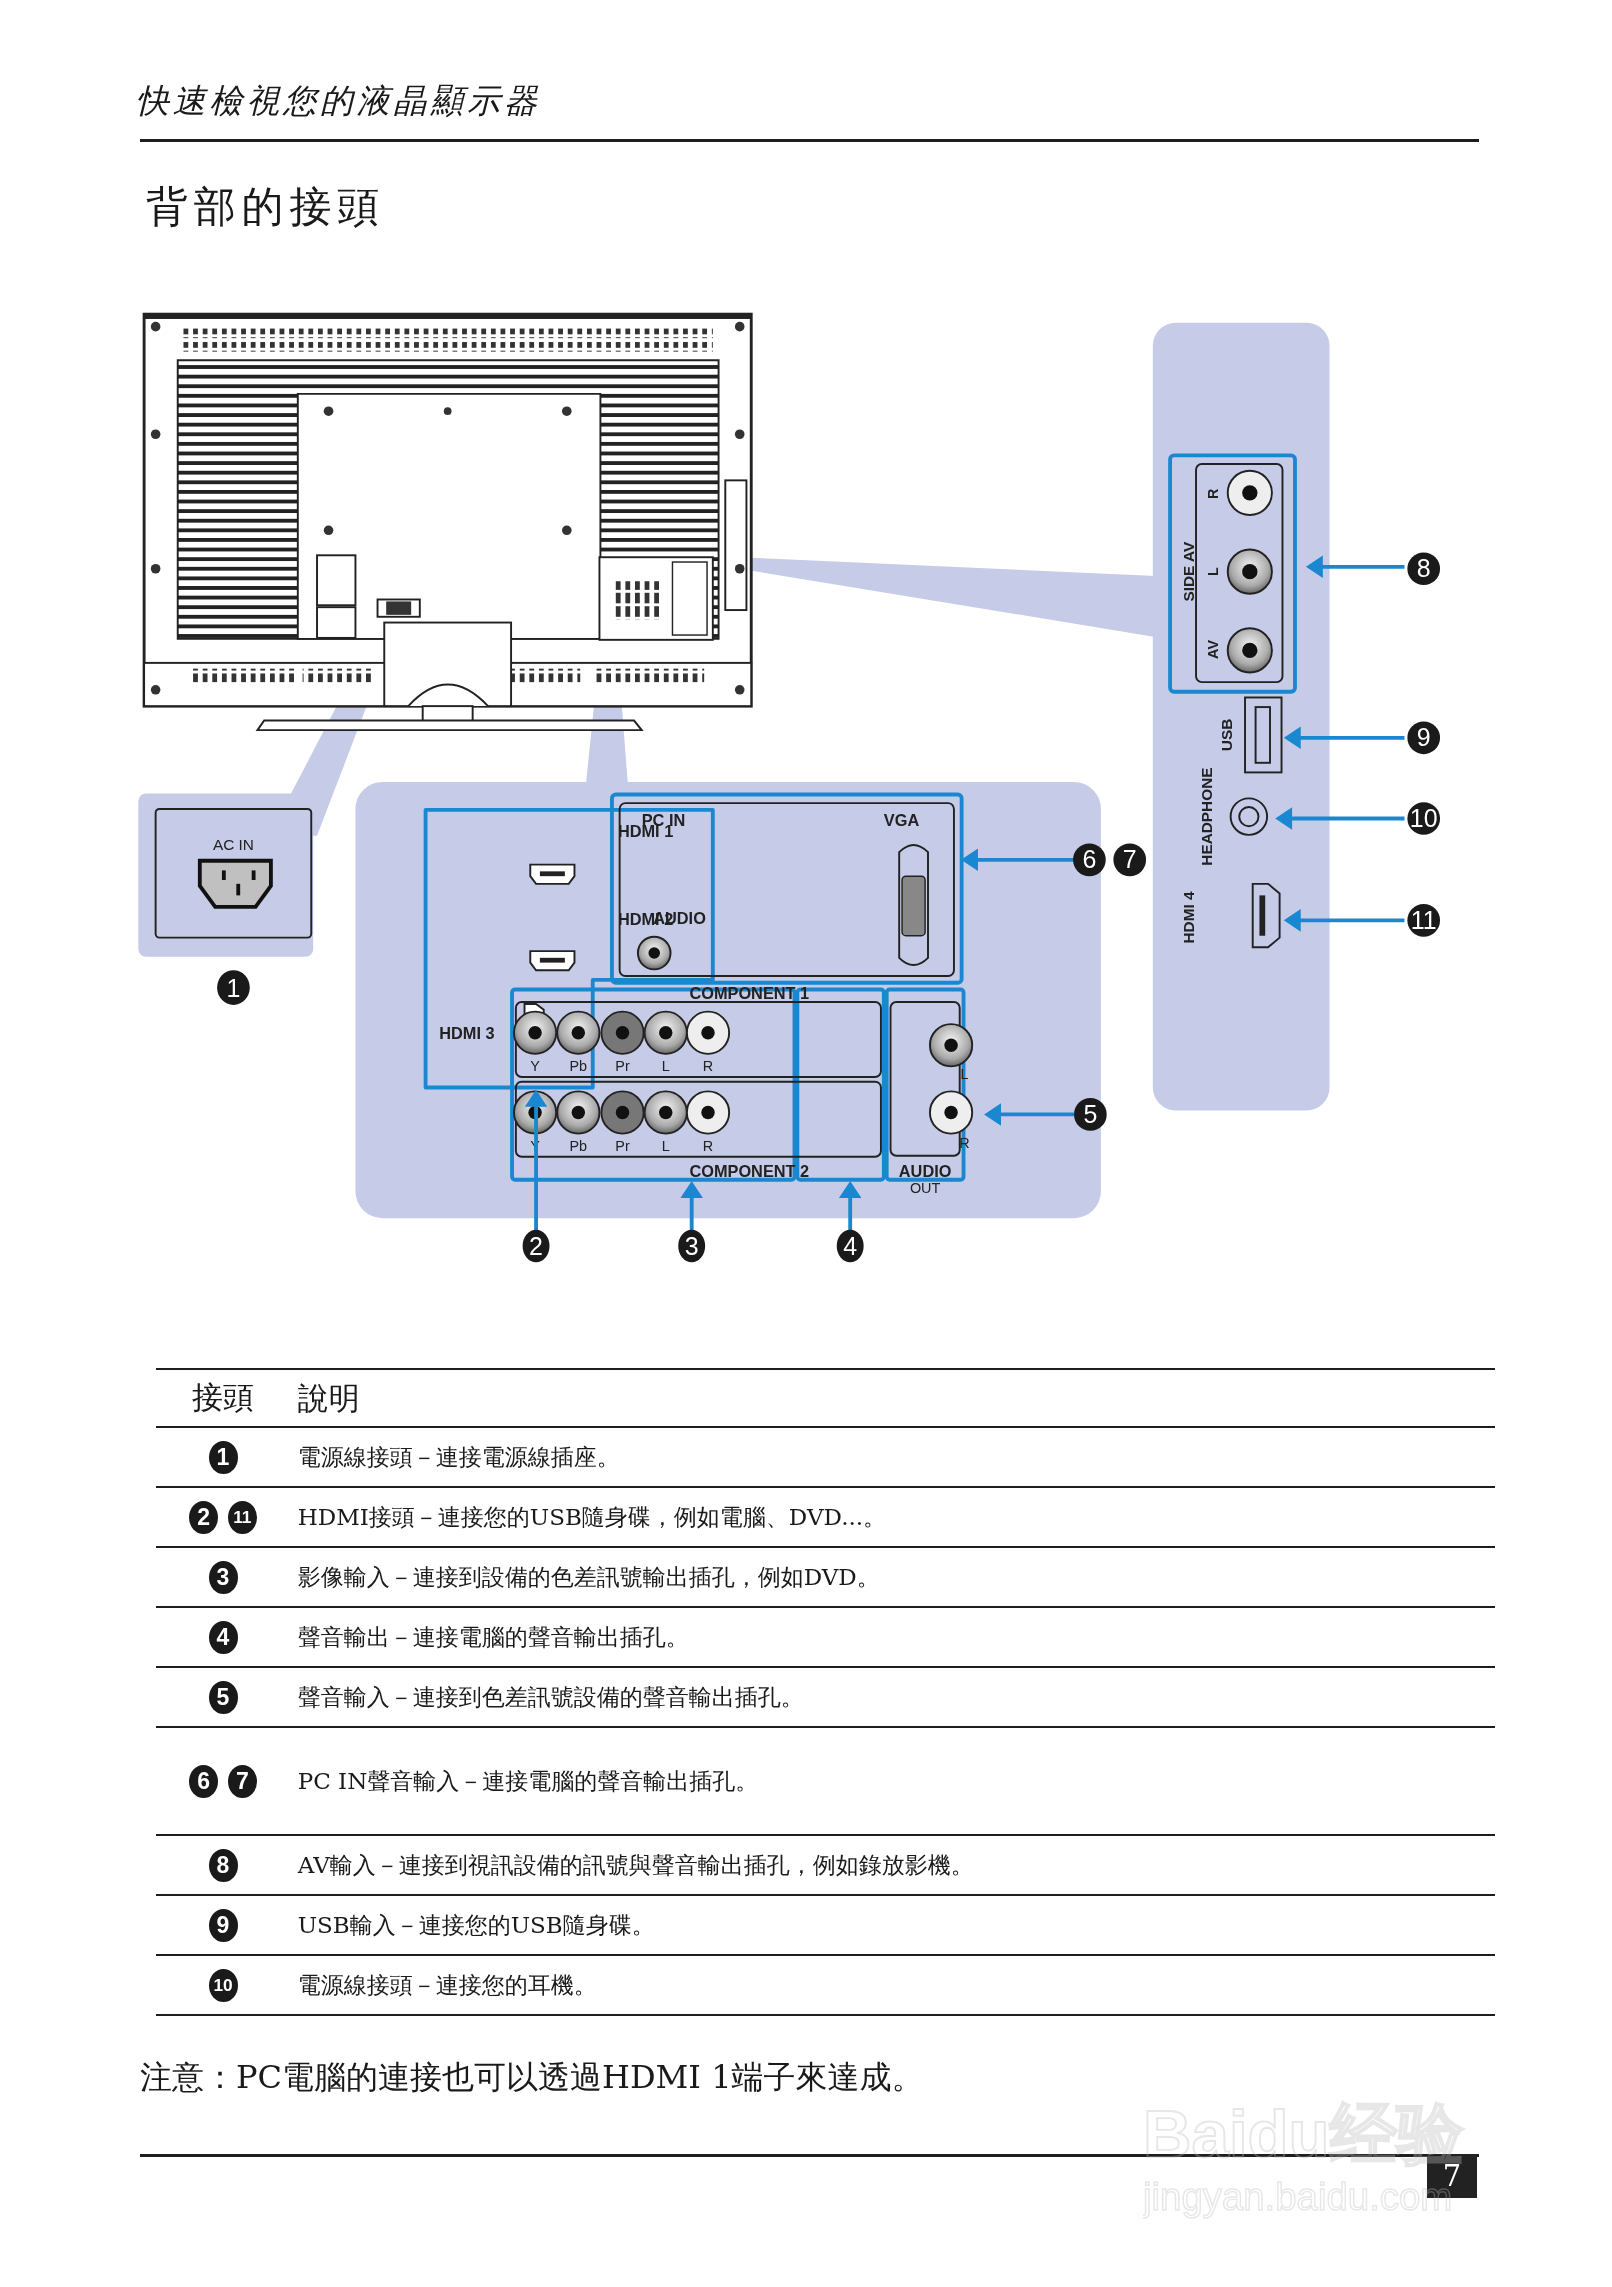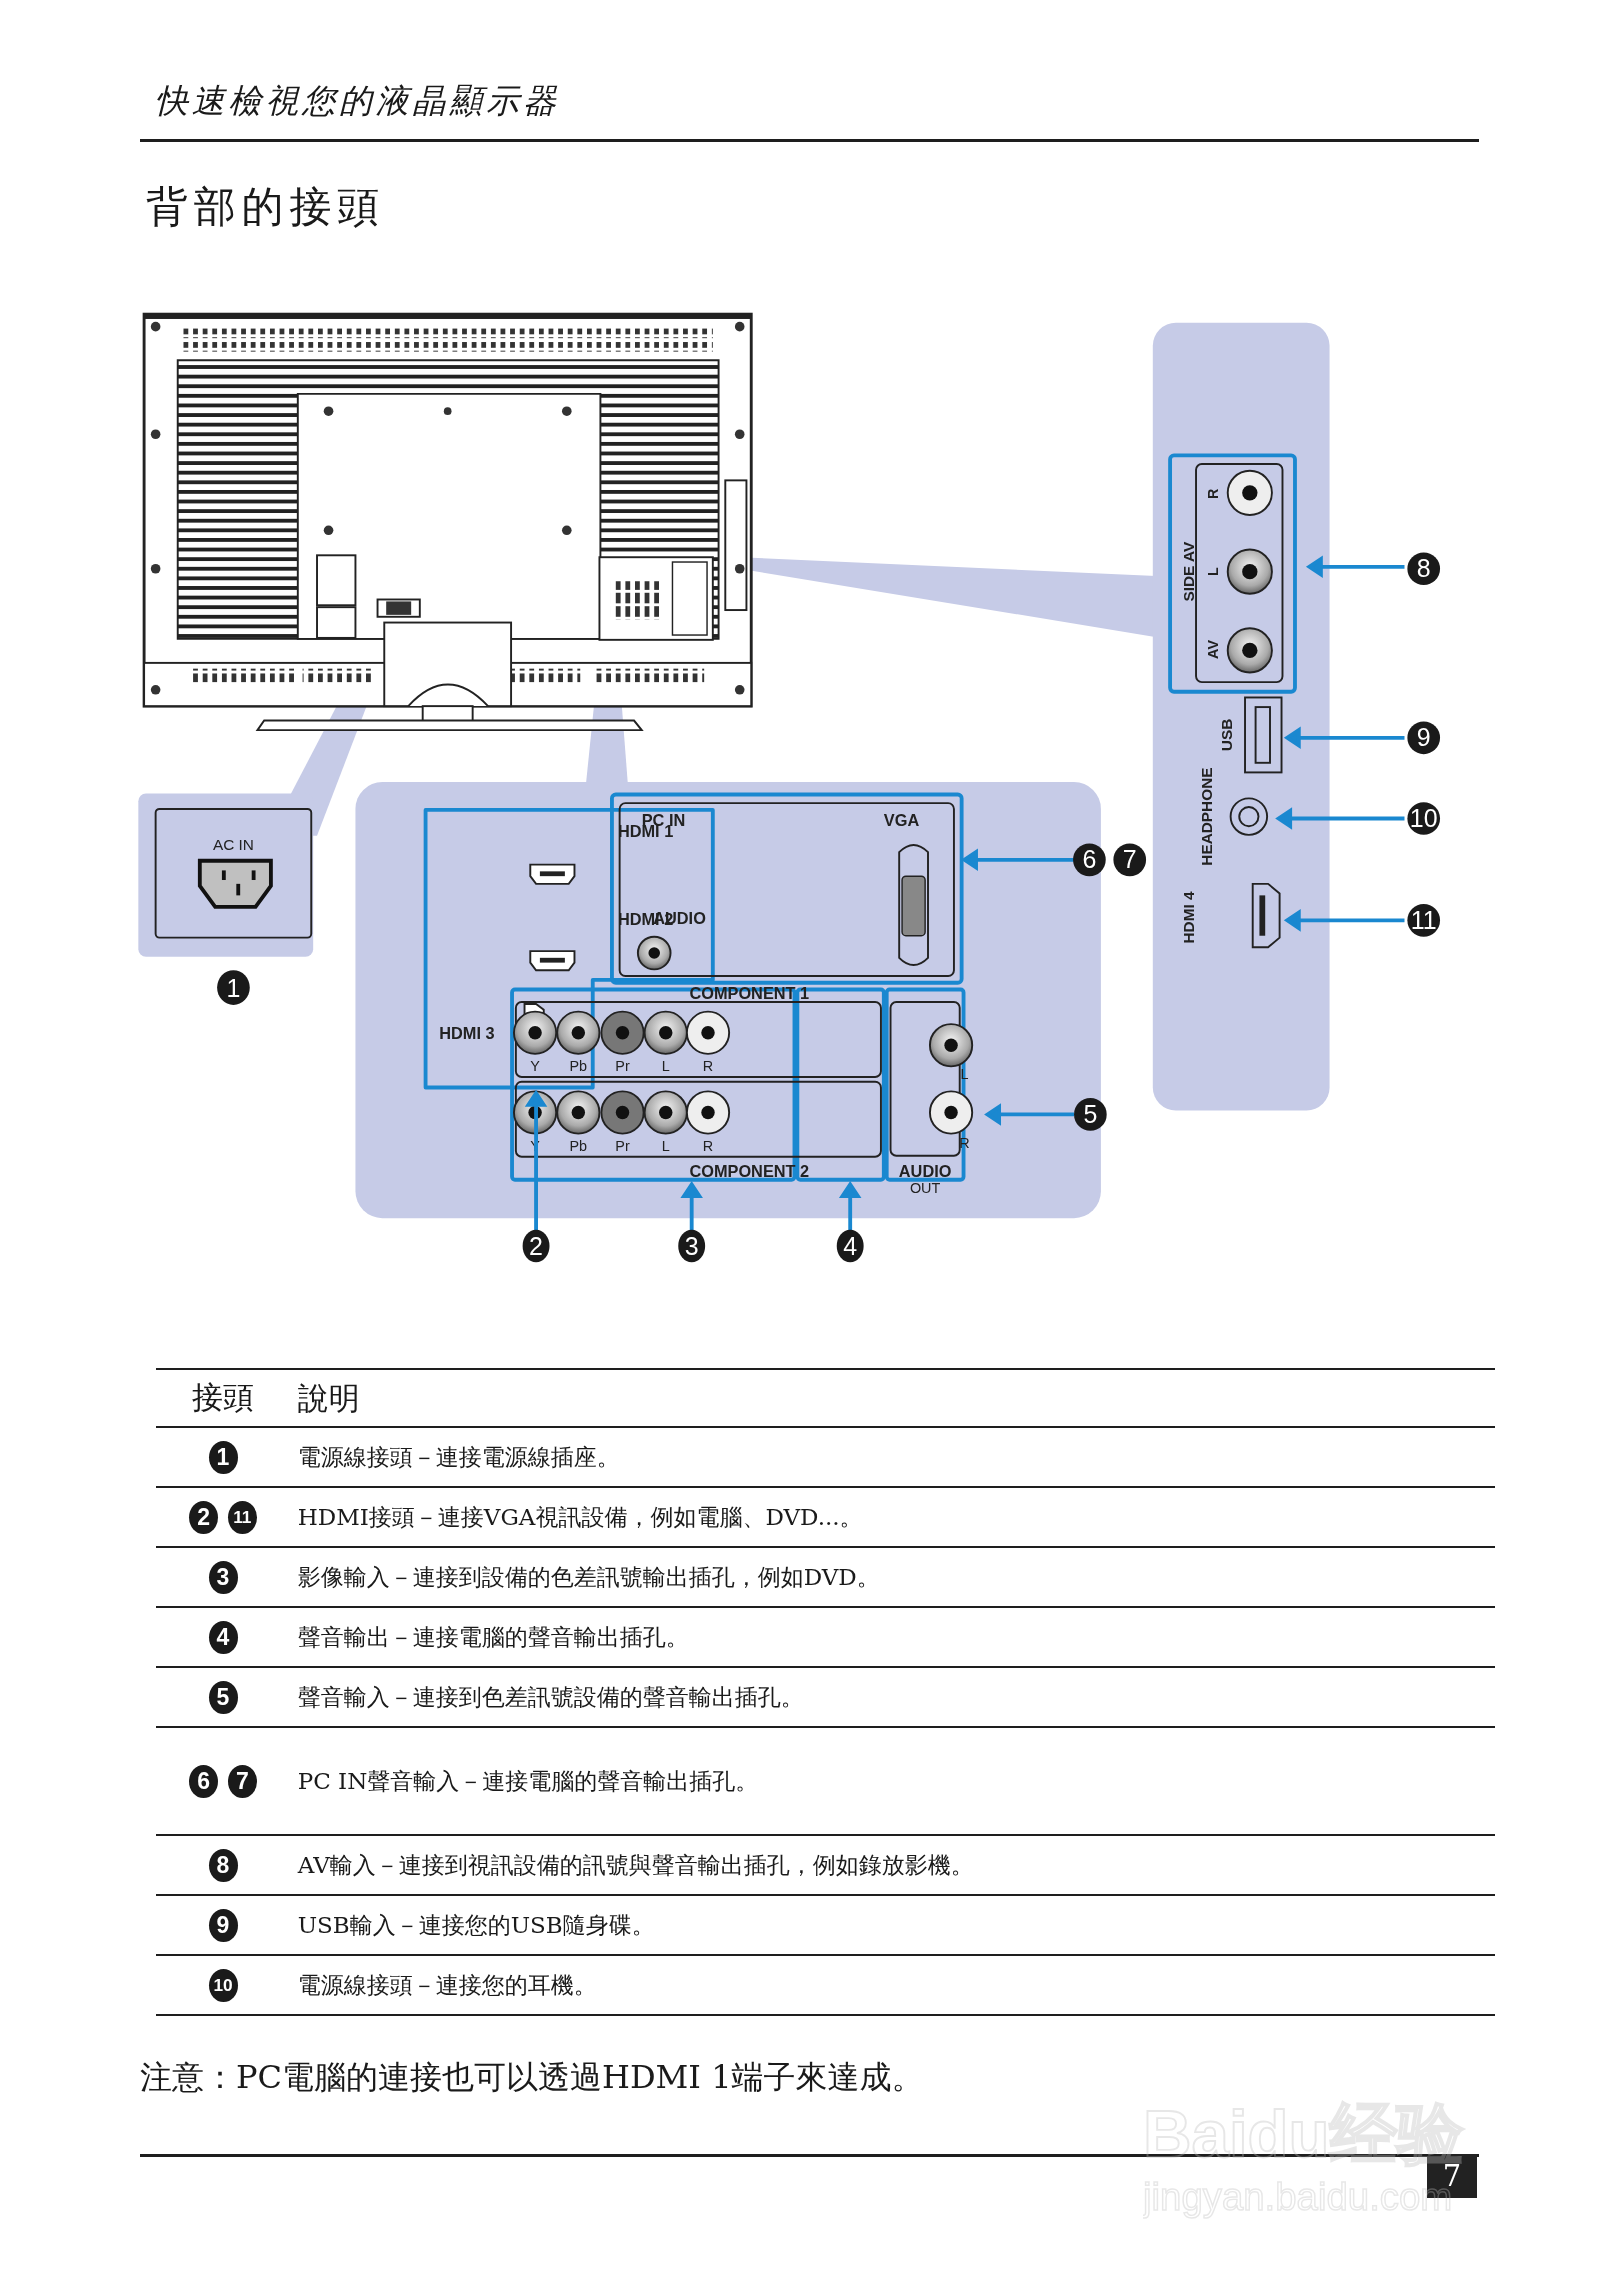--- a/index.html
+++ b/index.html
@@ -1,19 +1,19 @@
 <!DOCTYPE html>
 <html><head>
 <meta charset="utf-8">
 <style>
   html, body { margin:0; padding:0; background:#ffffff; }
   body { width:1612px; height:2287px; position:relative; overflow:hidden;
          font-family:"DejaVu Serif", serif; color:#1a1a1a; }
   .abs { position:absolute; }
-  .header-title { left:155px; top:79px; font-size:33px; font-style:italic; letter-spacing:3.8px; }
+  .header-title { left:136px; top:79px; font-size:33px; font-style:italic; letter-spacing:3.8px; }
   .header-rule { left:140px; top:139px; width:1339px; height:2.9px; background:#1e1e1e; }
   .section-title { left:146px; top:179px; font-size:42px; letter-spacing:5.8px; }
 
   .diagram { left:0; top:0; width:1612px; height:1345px; }
   .lbl { font-family:"Liberation Sans", sans-serif; font-weight:bold; fill:#222; }
   .lbl-n { font-family:"Liberation Sans", sans-serif; fill:#222; }
   .badge-text { font-family:"Liberation Sans", sans-serif; fill:#fff; font-size:26px; text-anchor:middle; }
 
   .table { left:156px; top:1368px; width:1339px; }
   .row { position:relative; border-bottom:2.9px solid #1e1e1e; display:flex; align-items:center; }
@@ -315,21 +315,21 @@
         <div class="col-desc">
           <div>電源線接頭－連接電源線插座。</div>
         </div>
       </div>
       <div class="row" style="min-height: 58px;">
         <div class="col-id">
           <span class="badge">2</span>
           <span class="badge" style="font-size: 17.3px;">11</span>
         </div>
         <div class="col-desc">
-          <div>HDMI接頭－連接VGA視訊設備，例如電腦、DVD...。</div>
+          <div>HDMI接頭－連接您的USB隨身碟，例如電腦、DVD...。</div>
         </div>
       </div>
       <div class="row" style="min-height: 58px;">
         <div class="col-id">
           <span class="badge">3</span>
         </div>
         <div class="col-desc">
           <div>影像輸入－連接到設備的色差訊號輸出插孔，例如DVD。</div>
         </div>
       </div>

